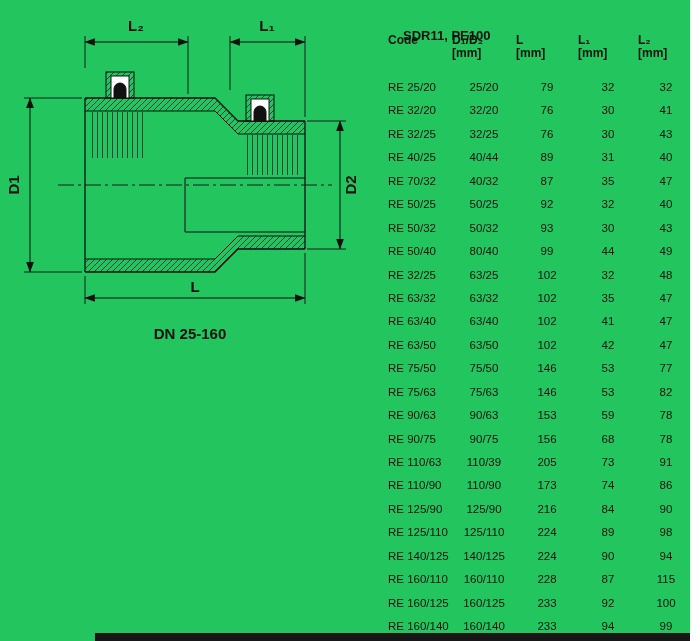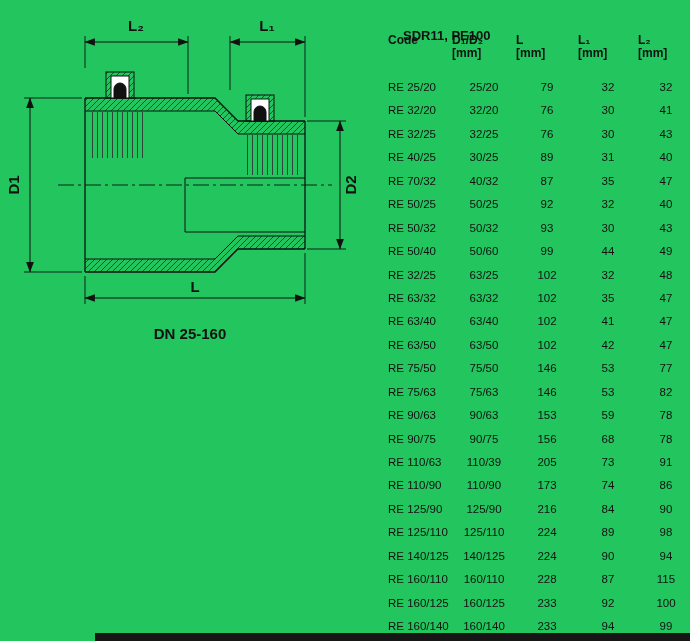--- a/index.html
+++ b/index.html
@@ -154,41 +154,41 @@
         <div class="cell num">32/20</div>
         <div class="cell num b">76</div>
         <div class="cell num b">30</div>
         <div class="cell num b">41</div>
         <div class="cell code">RE 32/25</div>
         <div class="cell num">32/25</div>
         <div class="cell num b">76</div>
         <div class="cell num b">30</div>
         <div class="cell num b">43</div>
         <div class="cell code">RE 40/25</div>
-        <div class="cell num">30/25</div>
+        <div class="cell num">40/44</div>
         <div class="cell num">89</div>
         <div class="cell num b">31</div>
         <div class="cell num b">40</div>
         <div class="cell code">RE 70/32</div>
         <div class="cell num">40/32</div>
         <div class="cell num b">87</div>
         <div class="cell num b">35</div>
         <div class="cell num b">47</div>
         <div class="cell code">RE 50/25</div>
         <div class="cell num">50/25</div>
         <div class="cell num">92</div>
         <div class="cell num b">32</div>
         <div class="cell num b">40</div>
         <div class="cell code">RE 50/32</div>
         <div class="cell num">50/32</div>
         <div class="cell num">93</div>
         <div class="cell num b">30</div>
         <div class="cell num b">43</div>
         <div class="cell code">RE 50/40</div>
-        <div class="cell num">50/60</div>
+        <div class="cell num">80/40</div>
         <div class="cell num">99</div>
         <div class="cell num b">44</div>
         <div class="cell num">49</div>
         <div class="cell code">RE 32/25</div>
         <div class="cell num">63/25</div>
         <div class="cell num b">102</div>
         <div class="cell num b">32</div>
         <div class="cell num b">48</div>
         <div class="cell code">RE 63/32</div>
         <div class="cell num">63/32</div>

